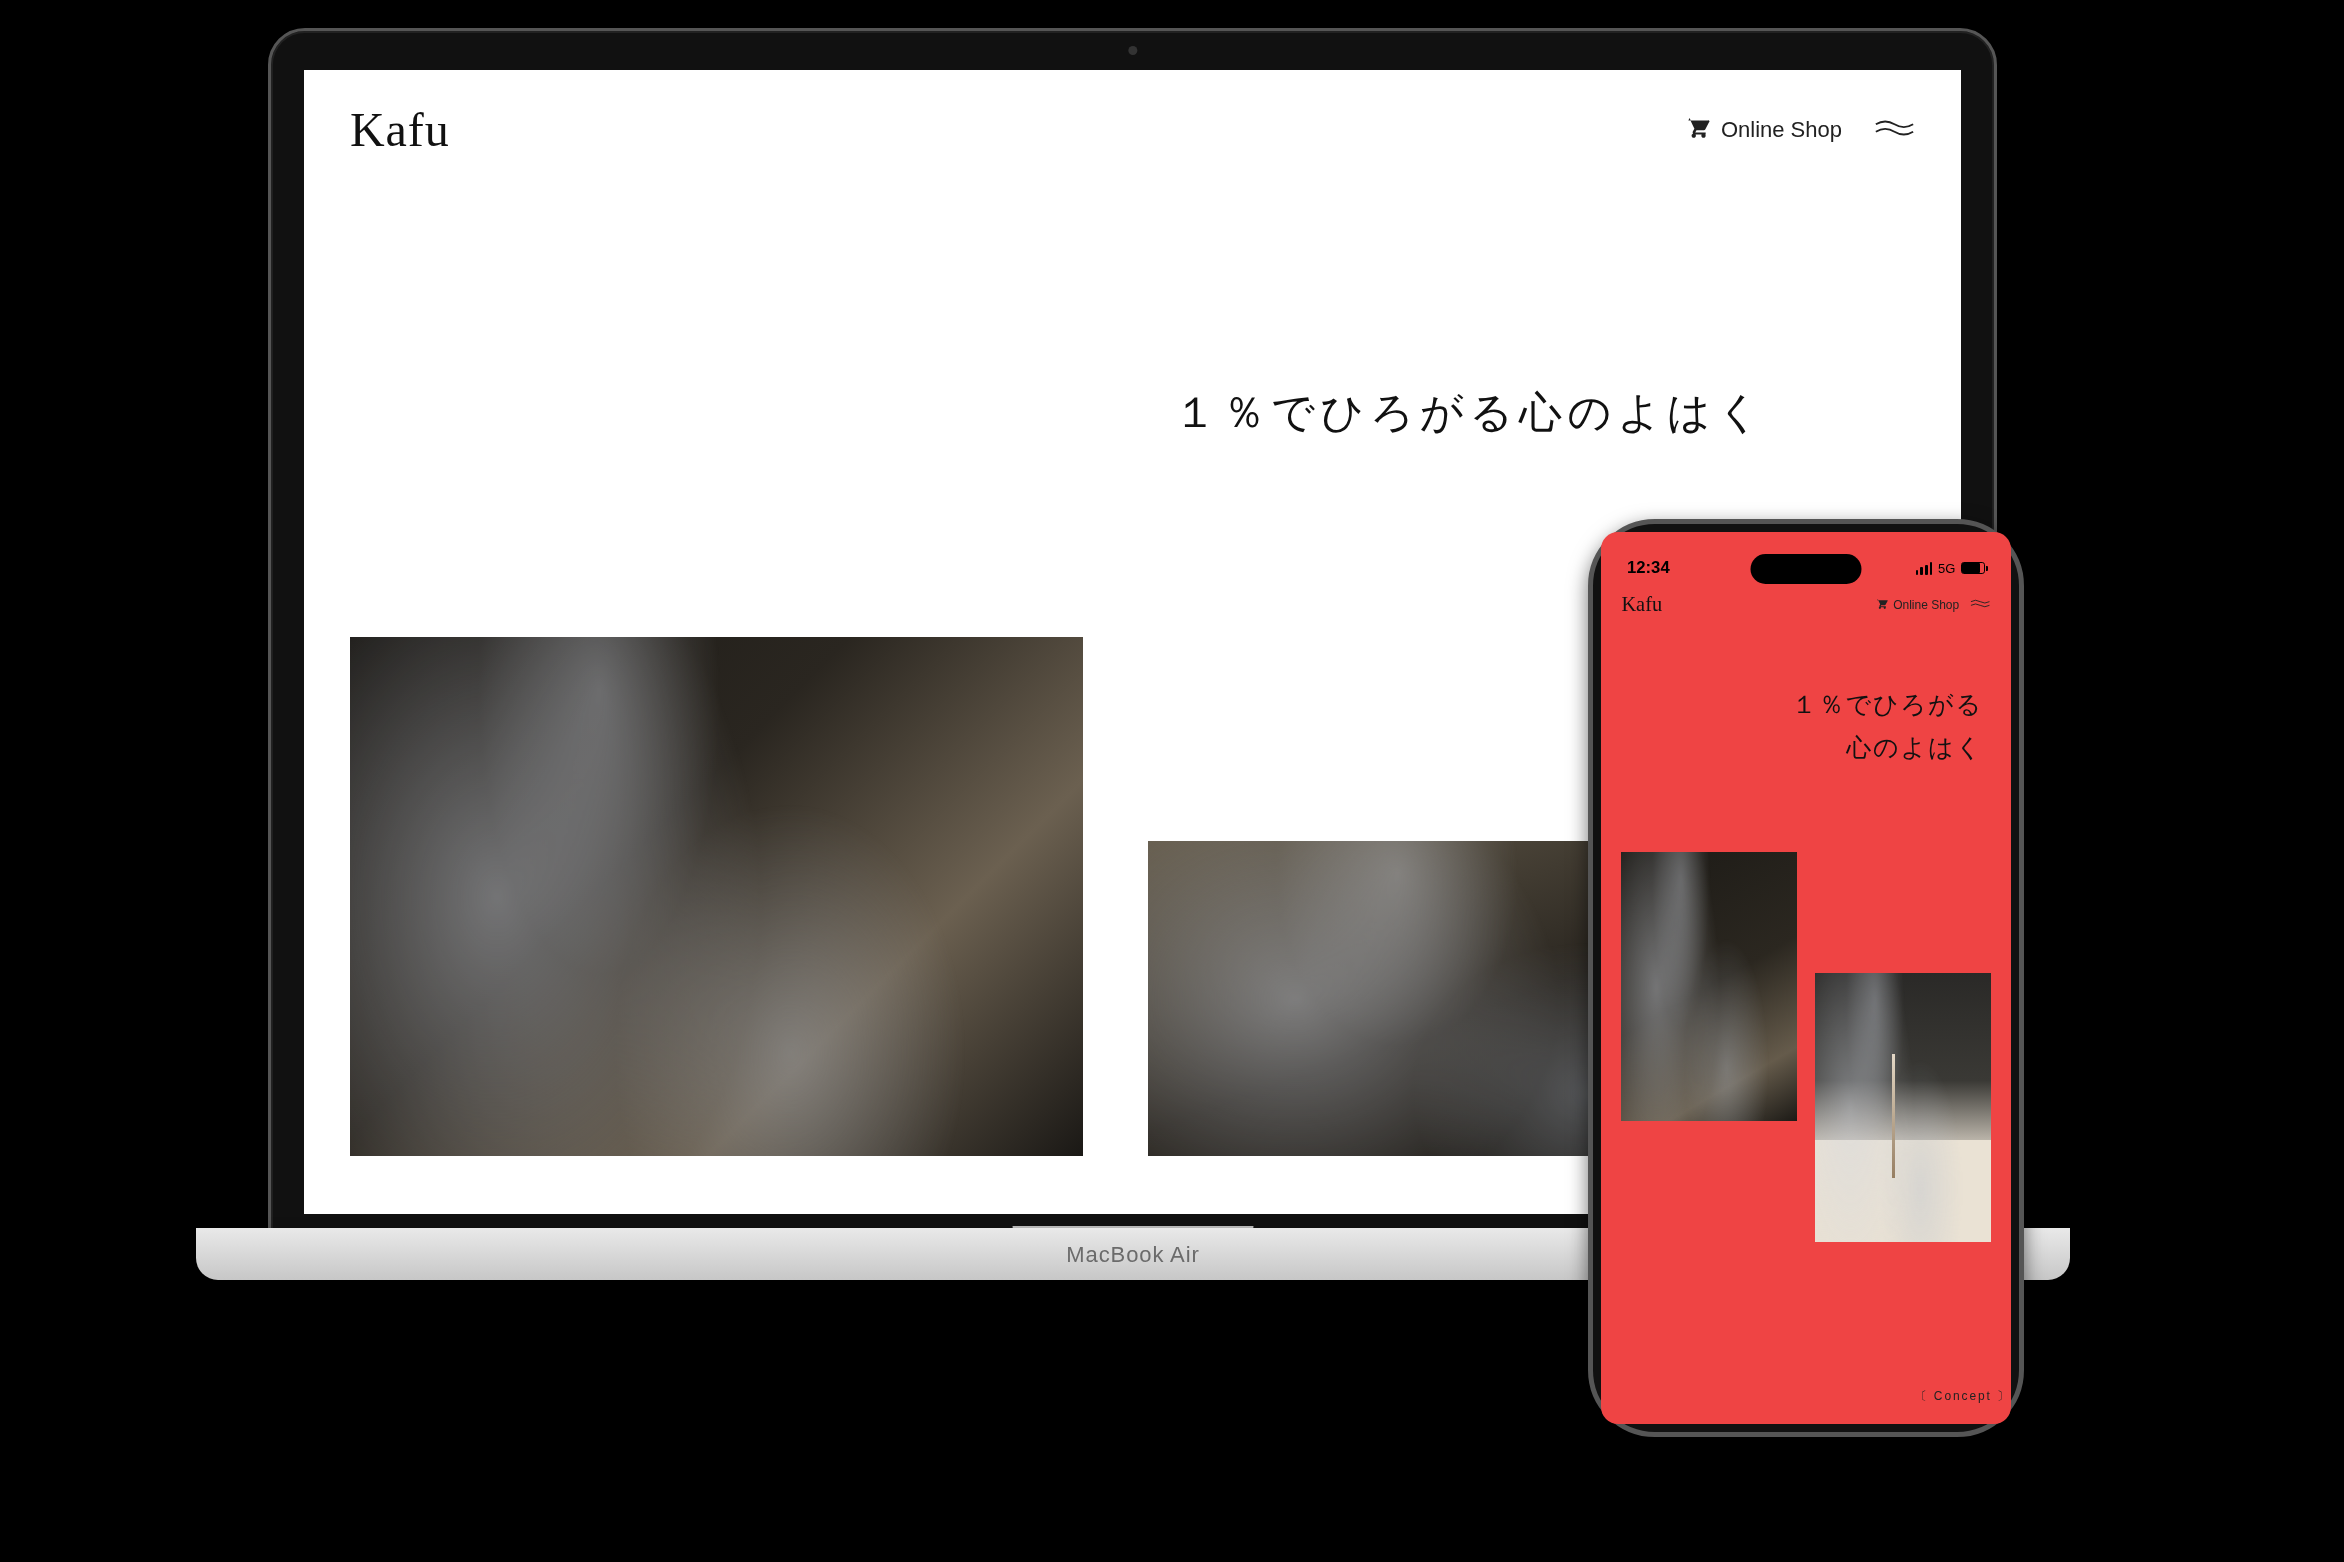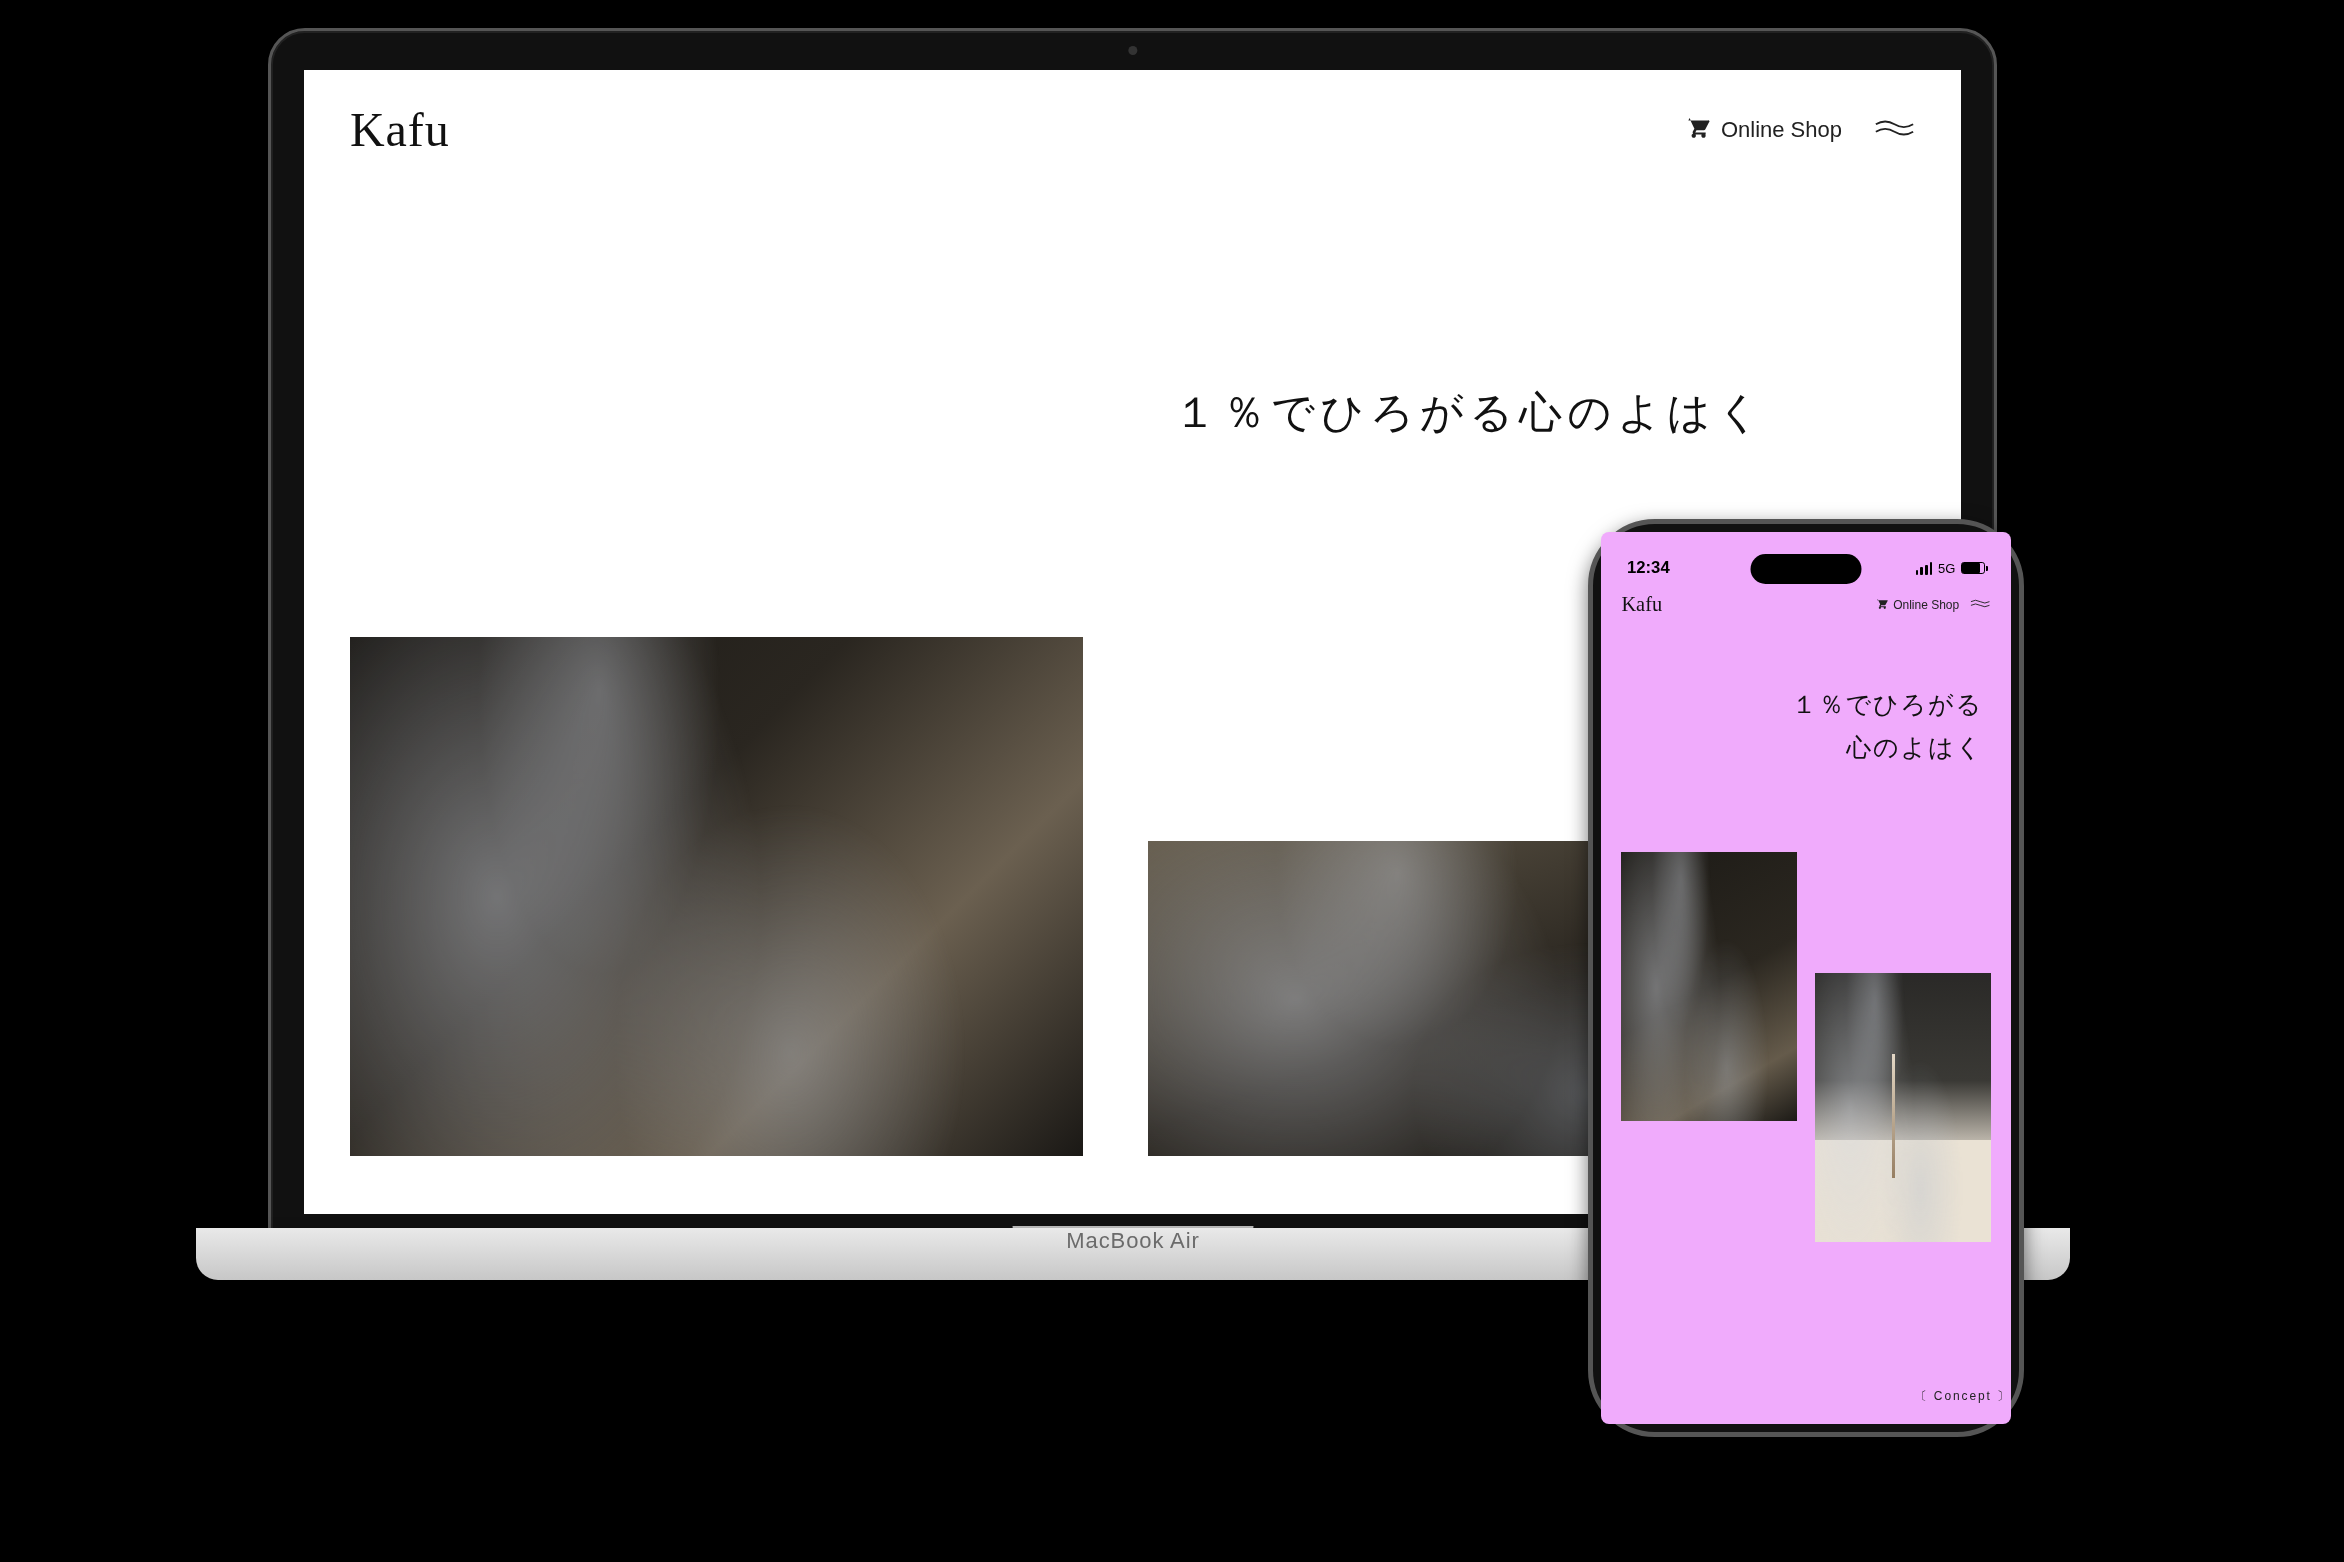--- a/index.html
+++ b/index.html
@@ -55,21 +55,21 @@
   bottom: 74px;
   left: 0;
   width: 1874px;
   height: 52px;
   background: linear-gradient(#e9e9e9, #c7c7c7);
   border-radius: 0 0 22px 22px;
   box-shadow: 0 9.3px 16.7px rgba(0,0,0,.6);
 }
 .macbook-base-label {
   position: absolute;
-  bottom: 26px;
+  bottom: 12px;
   width: 100%;
   text-align: center;
   color: #6b6b6b;
   font-size: 22px;
   letter-spacing: 0.9px;
 }
 .macbook-notch {
   position: absolute;
   bottom: 111px;
   left: 50%;
@@ -169,22 +169,22 @@
   border: 5.6px solid #555;
   border-radius: 67px;
   box-shadow: 0 7.4px 20.4px rgba(0,0,0,.55);
 }
 .iphone-screen {
   position: absolute;
   left: 13px;
   right: 13px;
   top: 13px;
   bottom: 13px;
-  background: #f0abfc;
-  border-radius: 8px;
+  background: #ef4444;
+  border-radius: 17px;
   overflow: hidden;
 }
 .iphone-island {
   position: absolute;
   top: 22px;
   left: 50%;
   transform: translateX(-50%);
   width: 111px;
   height: 30px;
   background: #000;

